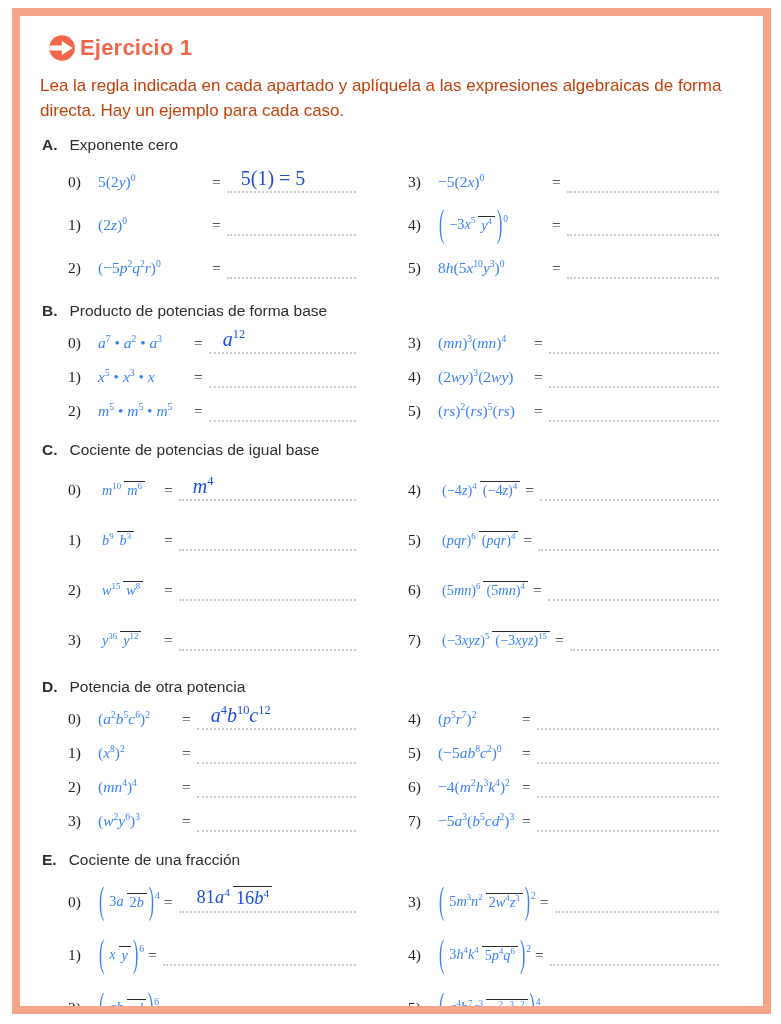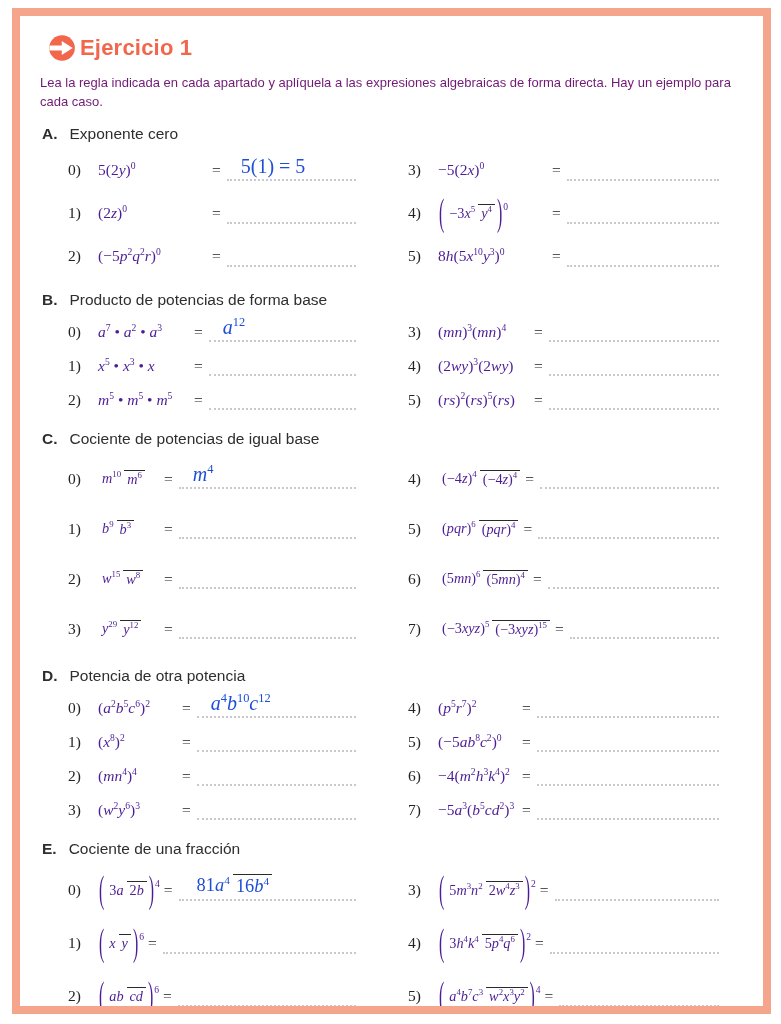--- a/index.html
+++ b/index.html
@@ -13,37 +13,37 @@
     background: #fff;
     padding: 14px 16px 6px 14px;
     overflow: hidden;
   }
 
   
   .hdr { display: flex; align-items: center; gap: 4px; margin: 4px 0 12px 14px; }
   .hdr .ico { width: 28px; height: 28px; flex: 0 0 auto; }
   .hdr .ttl { color: #f2664b; font-size: 22px; font-weight: bold; letter-spacing: 0.2px; }
 
-  .instr { font-size: 13px; line-height: 1.45; color: #701a75; margin: 0 6px 6px 6px; }
+  .instr { font-size: 17px; line-height: 1.45; color: #c2410c; margin: 0 6px 6px 6px; }
 
   
   .section { margin-left: 8px; }
   .shead { display: flex; gap: 12px; font-size: 15.5px; color: #2e2e2e; margin: 13px 0 6px 0; }
   .slet { font-weight: bold; }
   .cols { display: grid; grid-template-columns: 316px 1fr; column-gap: 24px; margin-left: 26px; }
 
   .item { display: flex; align-items: center; }
   .secA .item { height: 43px; }
   .secB .item { height: 34px; }
   .secC .item { height: 50px; }
   .secD .item { height: 34px; }
   .secE .item { height: 53px; }
 
   .inum { width: 30px; flex: 0 0 auto; font-family: "Liberation Serif", serif; font-size: 15.5px; color: #222; }
-  .iexpr { font-family: "Liberation Serif", serif; font-size: 15.5px; color: #4c1d95; white-space: nowrap; }
+  .iexpr { font-family: "Liberation Serif", serif; font-size: 15.5px; color: #3b82f6; white-space: nowrap; }
   .secA .iexpr { min-width: 110px; }
   .secB .iexpr { min-width: 92px; }
   .secC .iexpr { min-width: 62px; }
   .secD .iexpr { min-width: 80px; }
   .secE .iexpr { min-width: 0; }
   .ieq { font-family: "Liberation Serif", serif; font-size: 15.5px; margin: 0 6px 0 4px; color: #1c1c1c; }
   .ians {
     flex: 1; height: 1.35em; margin-right: 28px; min-width: 40px;
     border-bottom: 2px dotted #c9c9c9;
     display: flex; align-items: flex-end; overflow: visible;
@@ -235,21 +235,21 @@
                   <span class="fden"><i>w</i><sup>8</sup></span>
                 </span></span>
               <span class="ieq">=</span>
               <span class="ians">
                 <span class="ans"></span>
               </span>
             </div>
             <div class="item">
               <span class="inum">3)</span>
               <span class="iexpr"><span class="frac">
-                  <span class="fnum"><i>y</i><sup>29</sup></span>
+                  <span class="fnum"><i>y</i><sup>36</sup></span>
                   <span class="fden"><i>y</i><sup>12</sup></span>
                 </span></span>
               <span class="ieq">=</span>
               <span class="ians">
                 <span class="ans"></span>
               </span>
             </div>
           </div>
           <div class="col">
             <div class="item">

